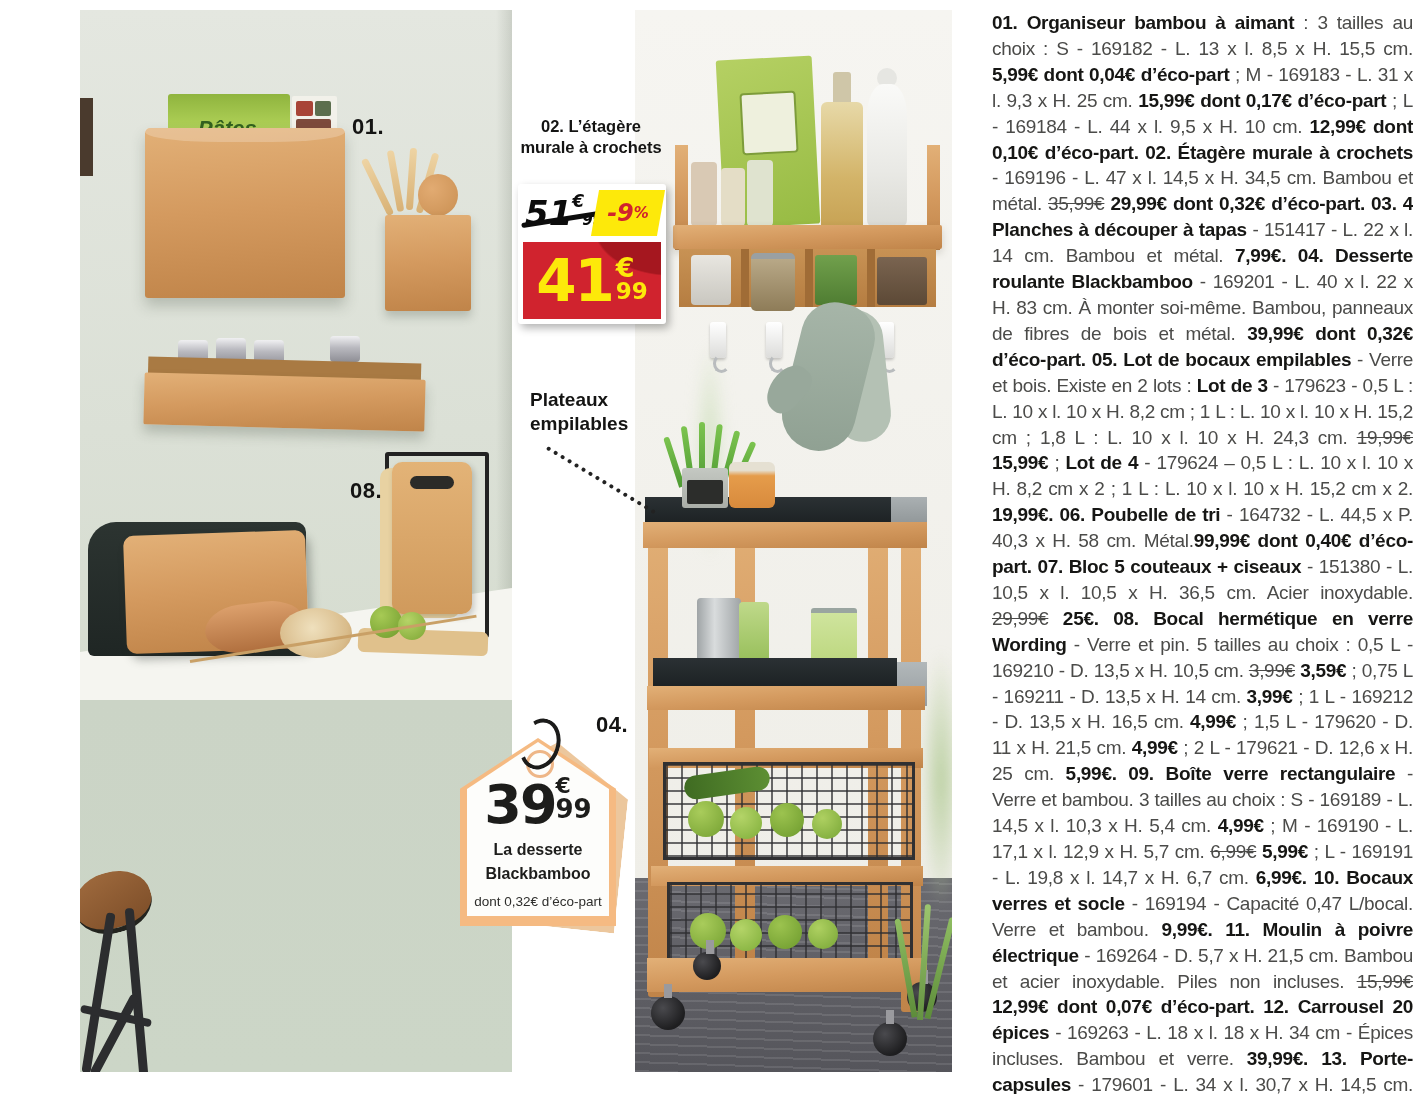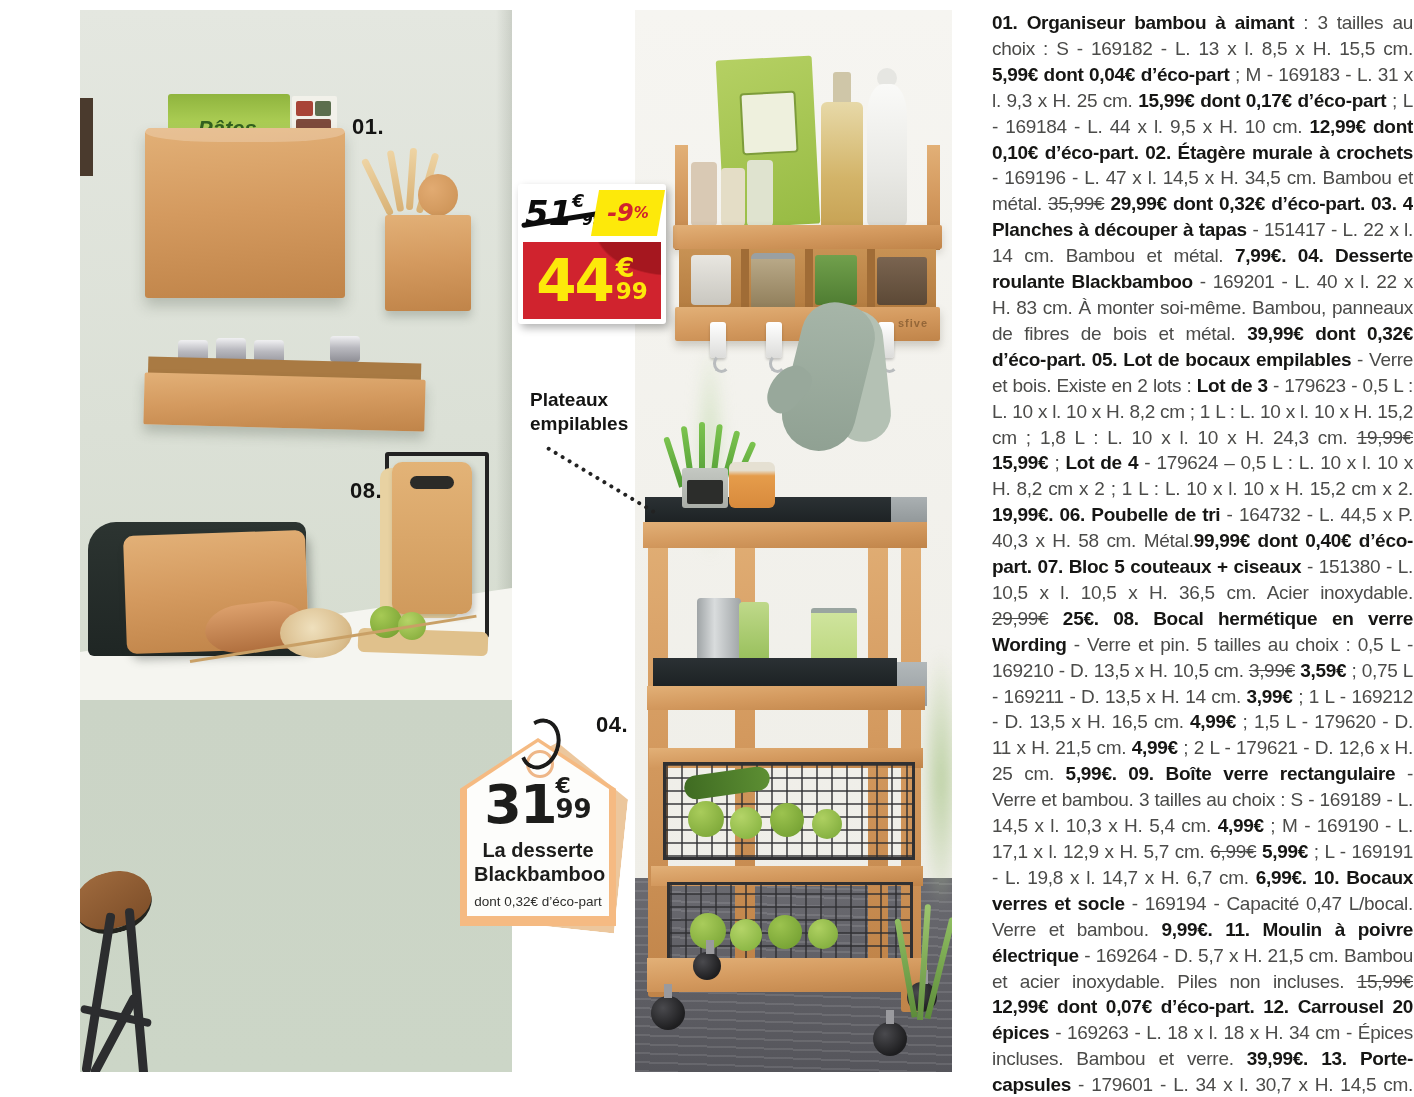--- a/index.html
+++ b/index.html
@@ -102,21 +102,21 @@
   .tagInner{position:absolute;left:7px;top:8px;width:142px;height:174px;background:#fdfdfb;}
   .tagHole{position:absolute;left:66px;top:16px;width:22px;height:22px;border-radius:50%;background:#fdfdfb;border:3px solid #eeb687;}
   .tagRing{position:absolute;left:60px;top:-16px;width:32px;height:44px;border:4px solid #1b1b1a;border-radius:50%;
            border-left-color:transparent;transform:rotate(18deg);}
   .tagContent{position:absolute;left:0;top:44px;width:156px;text-align:center;color:#1d1d1b;}
   .tagPriceRow{display:flex;justify-content:center;align-items:flex-start;}
   .tagInt{font-family:"DejaVu Sans",sans-serif;font-weight:800;font-size:54px;line-height:54px;letter-spacing:-2px;}
   .tagSide{display:flex;flex-direction:column;align-items:flex-start;margin-top:-2px;}
   .tagCur{font-family:"DejaVu Sans",sans-serif;font-weight:800;font-size:22px;line-height:20px;}
   .tagCents{font-family:"DejaVu Sans",sans-serif;font-weight:800;font-size:26px;line-height:26px;}
-  .tagName{margin:6px auto 8px;width:128px;font-size:20px;line-height:24px;font-weight:700;}
+  .tagName{margin:6px auto 8px;width:128px;font-size:16px;line-height:24px;font-weight:700;}
   .tagEco{margin-top:4px;font-size:13.5px;color:#2e2e2c;}
 
   
   .photoR{left:635px;top:10px;width:317px;height:1062px;overflow:hidden;background:#f4f3ee;}
   .rWall{left:0;top:0;width:317px;height:880px;background:linear-gradient(180deg,#f6f5f1 0%,#efeee8 100%);}
   .rFloor{left:0;top:868px;width:317px;height:194px;background:
           repeating-linear-gradient(2deg,rgba(255,255,255,.10) 0 2px,rgba(0,0,0,0) 2px 9px),
           linear-gradient(180deg,#6a6a70 0%,#55555b 100%);}
   .greenHazeA{left:286px;top:640px;width:40px;height:260px;background:radial-gradient(closest-side,#b9cf9f,rgba(185,207,159,0));filter:blur(6px);}
   .greenHazeB{left:60px;top:330px;width:30px;height:220px;background:radial-gradient(closest-side,#cfe0bd,rgba(207,224,189,0));filter:blur(7px);}
@@ -283,23 +283,20 @@
     <div class="abs wood shelfTop"></div>
     <div class="abs cubbyBack">
       <div class="cubbyDiv" style="left:62px;"></div>
       <div class="cubbyDiv" style="left:126px;"></div>
       <div class="cubbyDiv" style="left:188px;"></div>
       <div class="abs" style="left:12px;top:6px;width:40px;height:50px;background:linear-gradient(180deg,#e8e6e0,#c9c7c0);border-radius:4px;"></div>
       <div class="abs" style="left:72px;top:4px;width:44px;height:52px;background:linear-gradient(180deg,#b8a887,#8e7c58);border-radius:5px;border-top:6px solid #9aa0a2;"></div>
       <div class="abs" style="left:136px;top:6px;width:42px;height:50px;background:linear-gradient(180deg,#71a04c,#4f7d32);border-radius:3px;"></div>
       <div class="abs" style="left:198px;top:8px;width:50px;height:48px;background:linear-gradient(180deg,#7a6450,#5c4936);border-radius:3px;"></div>
     </div>
-    <div class="abs wood railBottom">
-      <span class="brandMark">sfive</span>
-    </div>
     <div class="hook" style="left:75px;top:312px;">
         <div class="hookCurl"></div>
       </div>
     <div class="hook" style="left:131px;top:312px;">
         <div class="hookCurl"></div>
       </div>
     <div class="hook" style="left:187px;top:312px;">
         <div class="hookCurl"></div>
       </div>
     <div class="hook" style="left:243px;top:312px;">
@@ -375,57 +372,58 @@
     </div>
     <div class="abs jarOrange"></div>
 
     <div class="abs plantBlades">
       <div class="grassBlade" style="left:10px;top:20px;height:100px;background:linear-gradient(180deg,#8fbd62,#5d8c3a);transform:rotate(-10deg);"></div>
       <div class="grassBlade" style="left:28px;top:6px;height:116px;background:linear-gradient(180deg,#9cc56e,#659342);transform:rotate(4deg);"></div>
       <div class="grassBlade" style="left:44px;top:18px;height:104px;background:linear-gradient(180deg,#8fbd62,#5d8c3a);transform:rotate(14deg);"></div>
     </div>
   </div>
 
+  <div class="abs label02">02. L’étagère murale à crochets</div>
 
   <div class="abs priceCard">
     <div class="oldRow">
       <div class="oldPrice">
         <span class="oldInt">51</span><span class="oldCur">€</span><span class="oldCents">99</span>
         <div class="strikeLine"></div>
       </div>
       <div class="discBox">
         <div class="discBg"></div>
         <div class="discText">
             <span>-9</span>
             <span class="discPct">%</span>
           </div>
       </div>
     </div>
     <div class="newPrice">
-      <span class="npInt">44</span>
+      <span class="npInt">41</span>
       <span class="npSide">
         <span class="npCur">€</span>
         <span class="npCents">99</span>
       </span>
     </div>
   </div>
 
   <div class="abs plateaux">Plateaux empilables</div>
   <div class="abs dotLine"></div>
   <span class="abs numLabel label04">04.</span>
 
   <div class="abs tagWrap">
     <div class="tagShadow pent"></div>
     <div class="tagMain pent"></div>
     <div class="tagInner pent"></div>
     <div class="tagHole"></div>
     <div class="tagRing"></div>
     <div class="tagContent">
       <div class="tagPriceRow">
-        <span class="tagInt">31</span>
+        <span class="tagInt">39</span>
         <span class="tagSide">
           <span class="tagCur">€</span>
           <span class="tagCents">99</span>
         </span>
       </div>
       <div class="tagName">La desserte Blackbamboo</div>
       <div class="tagEco">dont 0,32€ d’éco-part</div>
     </div>
   </div>
 

